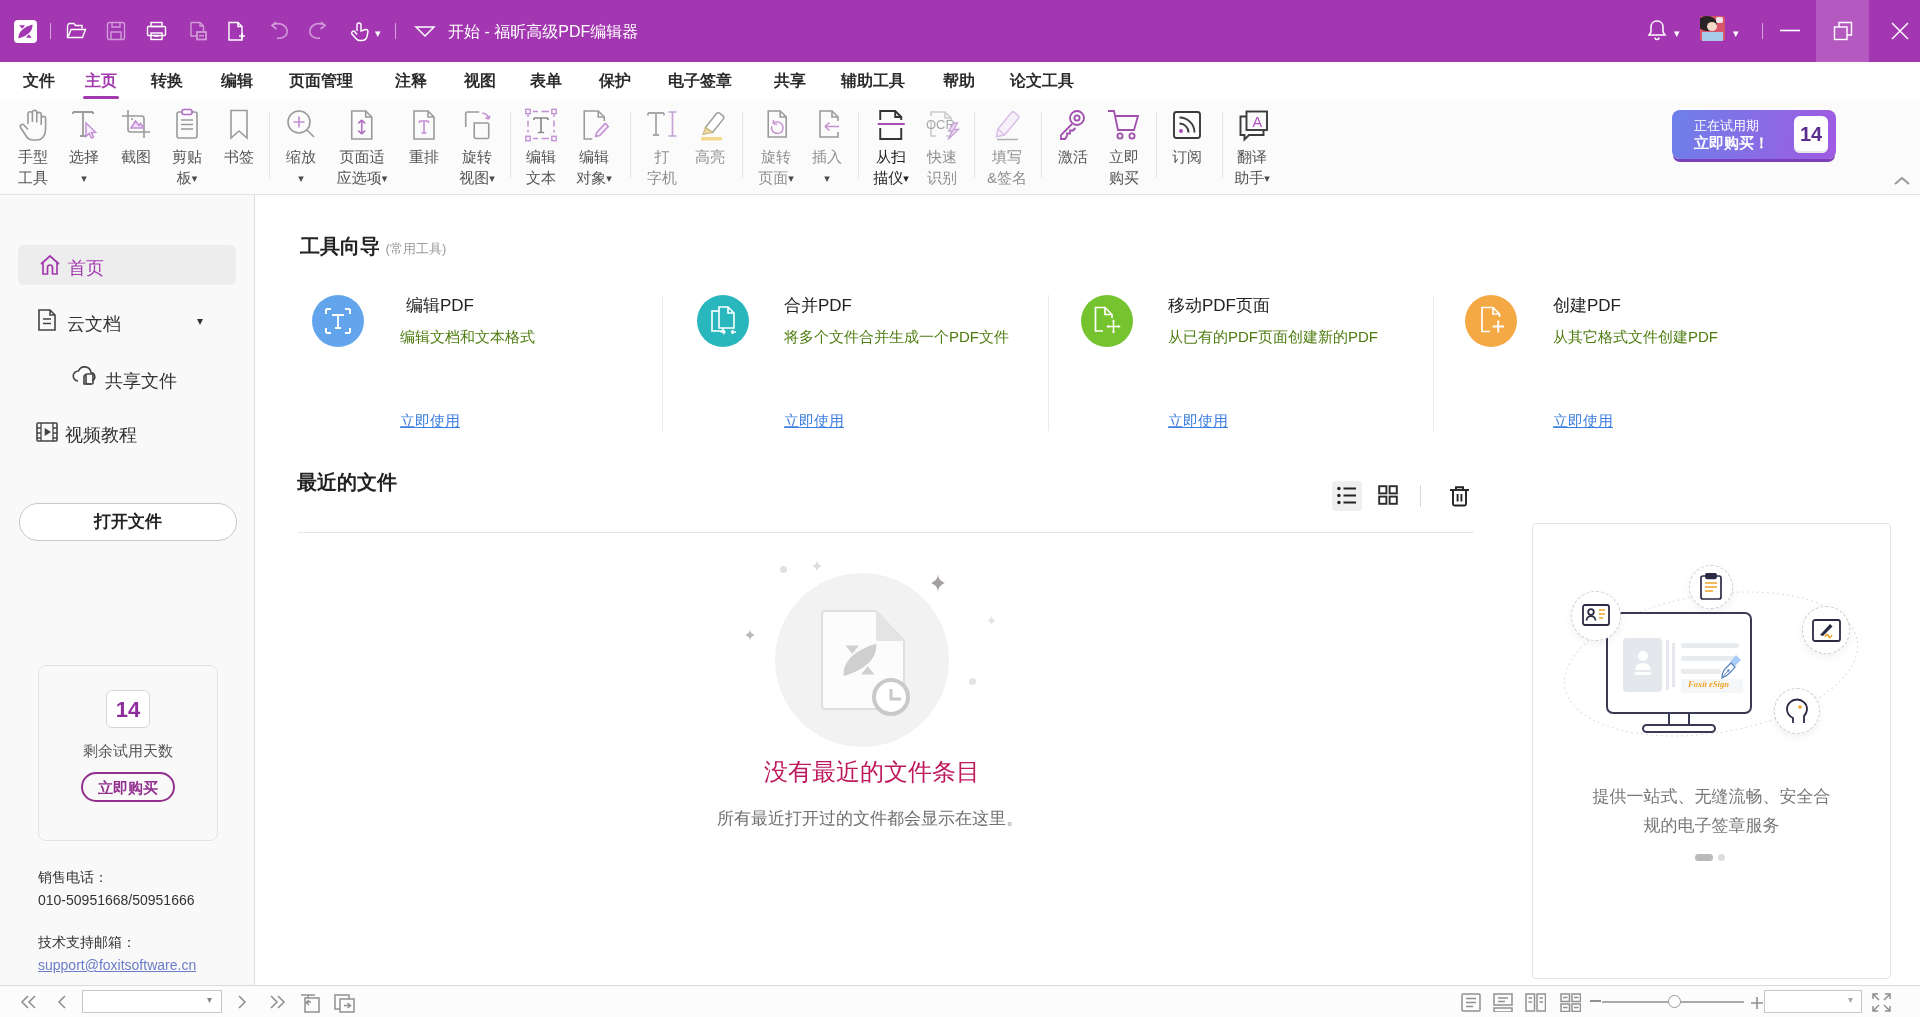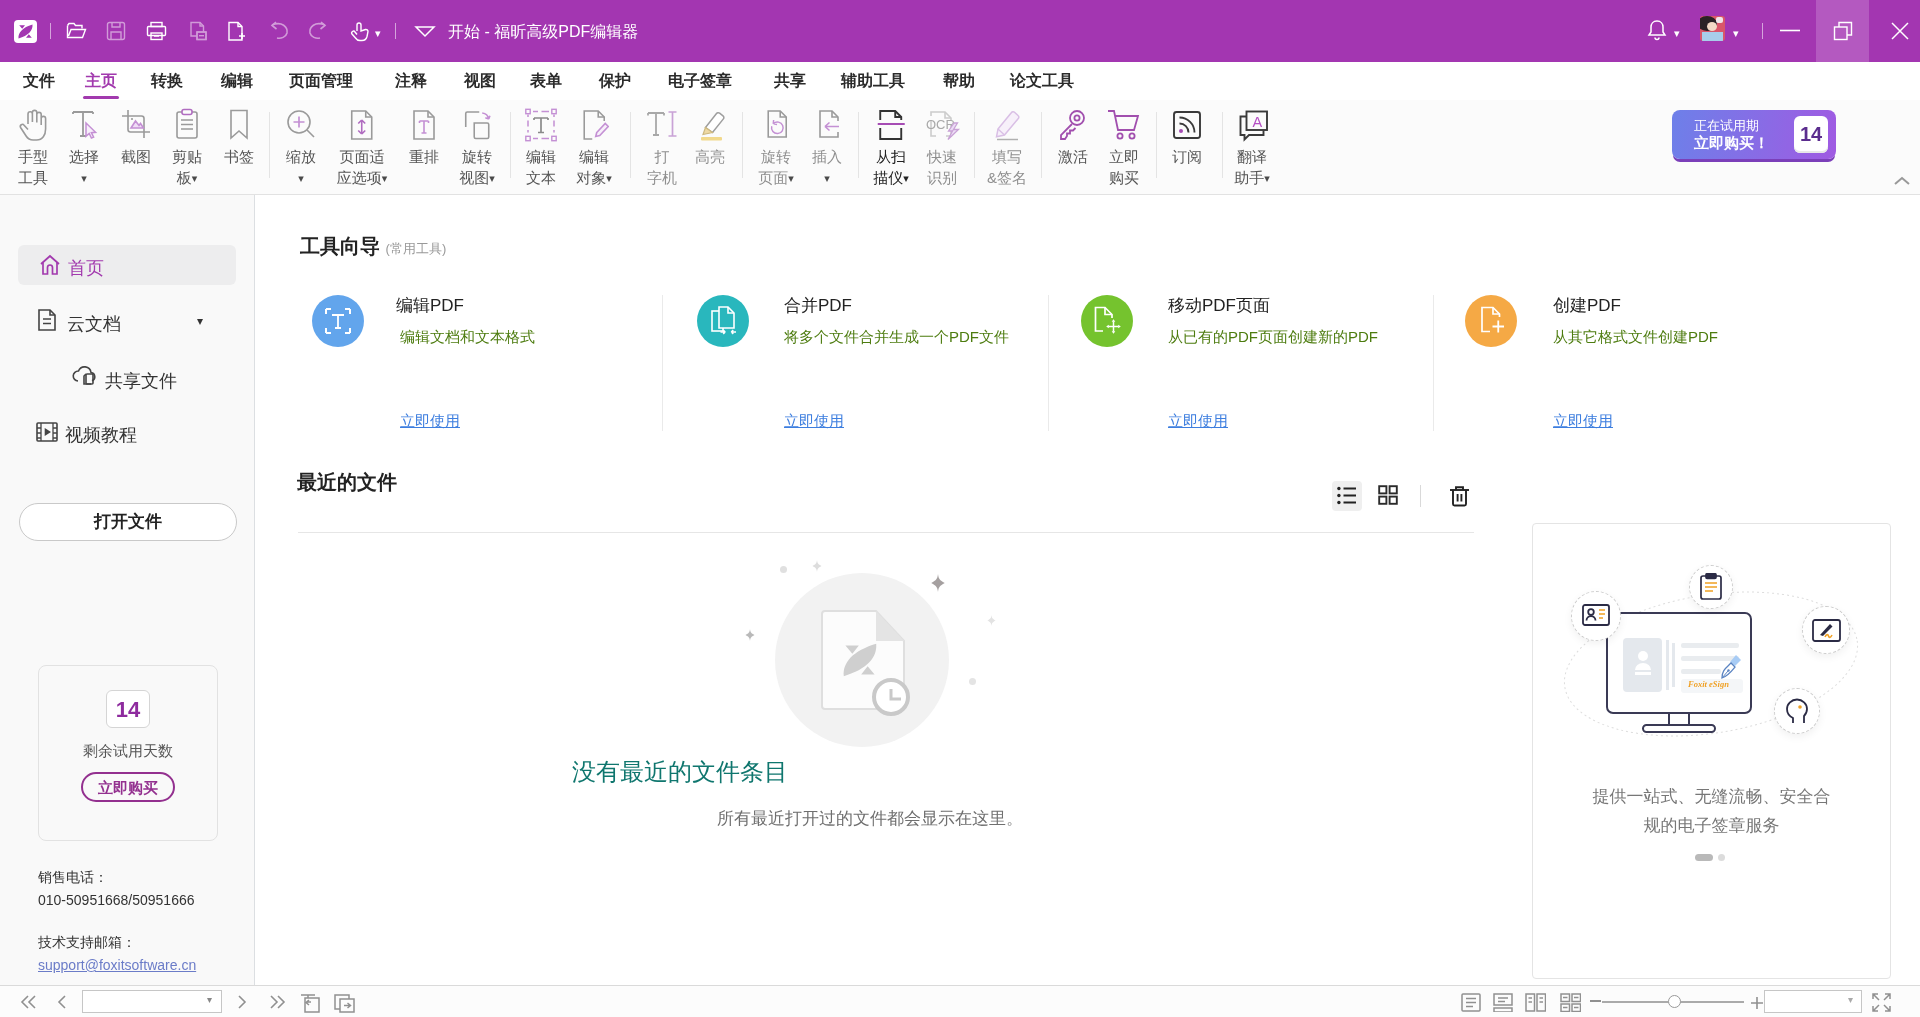--- a/index.html
+++ b/index.html
@@ -432,21 +432,21 @@
 
 <div id="main">
   <div class="h1" style="left:44px;top:38px">工具向导 <span class="sub">(常用工具)</span></div>
 
   <div class="circle" style="left:56px;top:100px;background:#62a5ec;">
     <svg style="position:absolute;left:11px;top:11px" width="30" height="30" viewBox="0 0 30 30" fill="none" stroke="#fff" stroke-width="1.8">
           <path d="M3 8 V3 M3 3 H8 M22 3 H27 M27 3 V8 M27 22 V27 M27 27 H22 M8 27 H3 M3 27 V22" stroke-width="2"></path>
           <path d="M9 9 H21 M15 9 V22 M12 22 H18"></path>
         </svg>
   </div>
-  <div class="cardtitle" style="left:140px;top:99px">编辑PDF</div>
+  <div class="cardtitle" style="left:150px;top:99px">编辑PDF</div>
   <div class="carddesc" style="left:144px;top:133px">编辑文档和文本格式</div>
   <div class="cardlink" style="left:144px;top:217px">立即使用</div>
   <div class="vdiv" style="left:406px"></div>
 
   <div class="circle" style="left:441px;top:100px;background:#29b7bd;">
     <svg style="position:absolute;left:11px;top:9px" width="32" height="34" viewBox="0 0 32 34" fill="none" stroke="#fff" stroke-width="1.6">
           <rect x="4" y="7" width="11" height="20"></rect>
           <path d="M11 3 H20 L26 9 V24 H11 Z" fill="#29b7bd"></path>
           <path d="M20 3 V9 H26"></path>
           <path d="M12.5 28 H17.3 M17.3 28 l-2.1-1.9 M17.3 28 l-2.1 1.9 M28 28 H23.2 M23.2 28 l2.1-1.9 M23.2 28 l2.1 1.9" stroke-width="1.5"></path>
@@ -525,21 +525,21 @@
         <path d="M8 0 C8.6 4.6 9.4 5.4 14 8 C9.4 10.6 8.6 11.4 8 16 C7.4 11.4 6.6 10.6 2 8 C6.6 5.4 7.4 4.6 8 0Z" fill="#a5a0a0"></path>
       </svg>
   <svg style="position:absolute;left:730px;top:420px" width="11" height="11" viewBox="0 0 16 16">
         <path d="M8 0 C8.6 4.6 9.4 5.4 14 8 C9.4 10.6 8.6 11.4 8 16 C7.4 11.4 6.6 10.6 2 8 C6.6 5.4 7.4 4.6 8 0Z" fill="#e3e3e3"></path>
       </svg>
   <svg style="position:absolute;left:488px;top:434px" width="12" height="12" viewBox="0 0 16 16">
         <path d="M8 0 C8.6 4.6 9.4 5.4 14 8 C9.4 10.6 8.6 11.4 8 16 C7.4 11.4 6.6 10.6 2 8 C6.6 5.4 7.4 4.6 8 0Z" fill="#b9b9b9"></path>
       </svg>
   <div style="position:absolute;left:524px;top:371px;width:7px;height:7px;border-radius:50%;background:#e0e0e0;"></div>
   <div style="position:absolute;left:713px;top:483px;width:7px;height:7px;border-radius:50%;background:#e4e4e4;"></div>
-  <div style="position:absolute;left:316px;top:561px;width:600px;text-align:left;font-size:24px;color:#0f766e;">没有最近的文件条目</div>
+  <div style="position:absolute;left:316px;top:561px;width:600px;text-align:center;font-size:24px;color:#be185d;">没有最近的文件条目</div>
   <div style="position:absolute;left:314px;top:612px;width:600px;text-align:center;font-size:17px;color:#6f6f6f;">所有最近打开过的文件都会显示在这里。</div>
 </div>
 
 <div id="rightpanel">
 
   <svg style="position:absolute;left:15px;top:42px" width="330" height="210" viewBox="0 0 330 210" fill="none">
         <ellipse cx="163" cy="98" rx="148" ry="69" stroke="#dddddd" stroke-width="1" stroke-dasharray="2 3" transform="rotate(-9 163 98)"></ellipse>
       </svg>
 
   <div style="position:absolute;left:73px;top:88px;width:146px;height:102px;background:#fff;border:2px solid #3a3a55;border-radius:7px;"></div>

